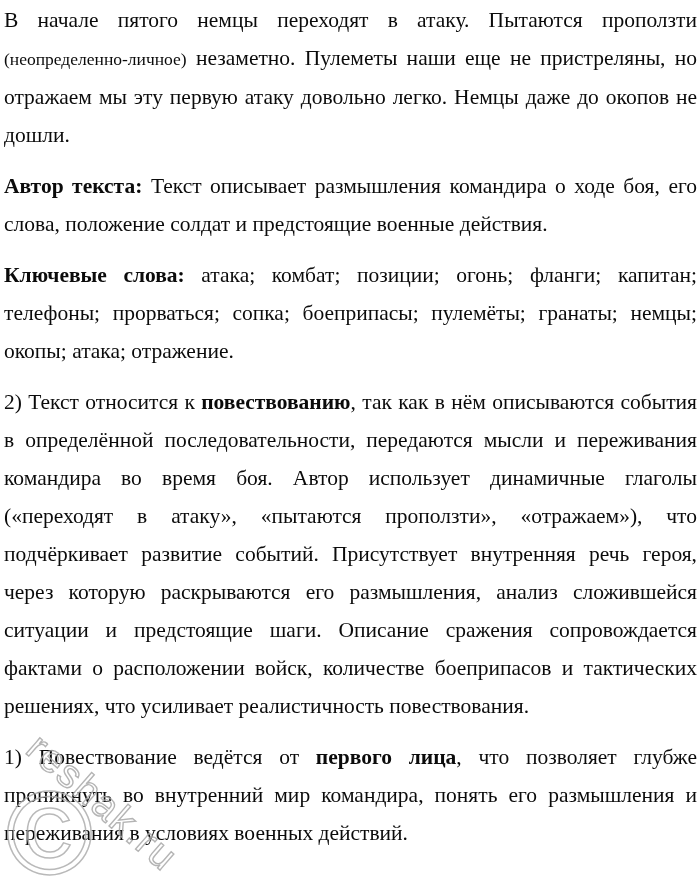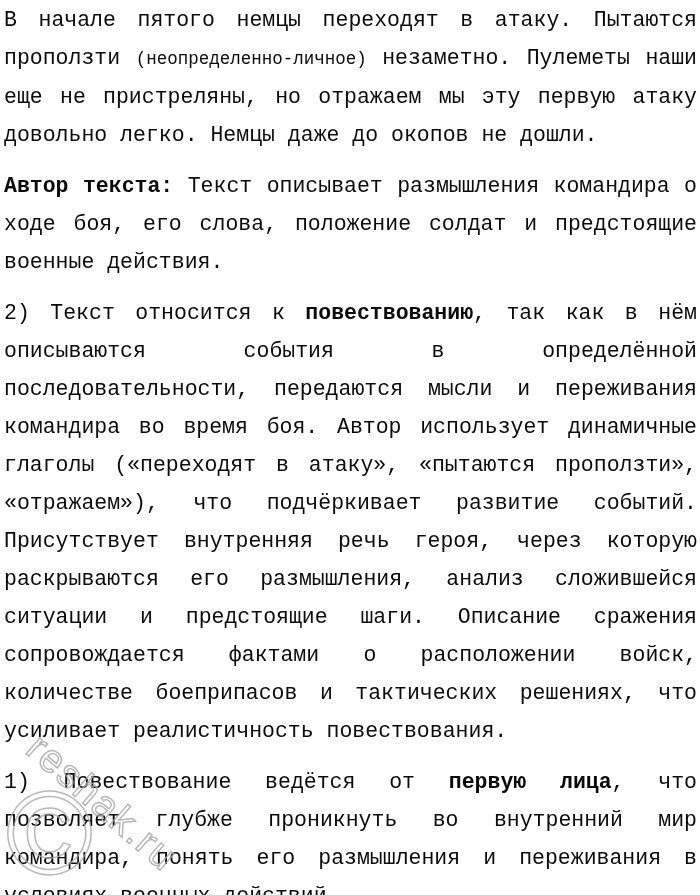--- a/index.html
+++ b/index.html
@@ -19,21 +19,20 @@
     width: 693px;
     padding: 1px 3px 0 4px;
     font-family: "Liberation Serif", serif;
     font-size: 21.5px;
     line-height: 38px;
     color: #0b0b0b;
     text-align: justify;
   }
   .para {
     margin: 0 0 13px 0;
-    font-family: Liberation Mono, monospace;
   }
   .b { font-weight: 700; }
   .small { font-size: 17.5px; }
   .wm {
     position: absolute;
     left: -6px;
     top: 726px;
     z-index: 5;
     pointer-events: none;
   }
@@ -57,23 +56,24 @@
 </style>
 </head>
 <body>
 
 <div class="doc">
 
   <p class="para"><span>В начале пятого немцы переходят в атаку. Пытаются проползти </span><span class="small">(неопределенно-личное)</span><span> незаметно. Пулеметы наши еще не пристреляны, но отражаем мы эту первую атаку довольно легко. Немцы даже до окопов не дошли.</span></p>
 
   <p class="para"><span class="b">Автор текста: </span><span>Текст описывает размышления командира о ходе боя, его слова, положение солдат и предстоящие военные действия.</span></p>
 
+  <p class="para"><span class="b">Ключевые слова: </span><span>атака; комбат; позиции; огонь; фланги; капитан; телефоны; прорваться; сопка; боеприпасы; пулемёты; гранаты; немцы; окопы; атака; отражение.</span></p>
 
   <p class="para"><span>2) Текст относится к </span><span class="b">повествованию</span><span>, так как в нём описываются события в определённой последовательности, передаются мысли и переживания командира во время боя. Автор использует динамичные глаголы («переходят в атаку», «пытаются проползти», «отражаем»), что подчёркивает развитие событий. Присутствует внутренняя речь героя, через которую раскрываются его размышления, анализ сложившейся ситуации и предстоящие шаги. Описание сражения сопровождается фактами о расположении войск, количестве боеприпасов и тактических решениях, что усиливает реалистичность повествования.</span></p>
 
-  <p class="para"><span>1) Повествование ведётся от </span><span class="b">первую лица</span><span>, что позволяет глубже проникнуть во внутренний мир командира, понять его размышления и переживания в условиях военных действий.</span></p>
+  <p class="para"><span>1) Повествование ведётся от </span><span class="b">первого лица</span><span>, что позволяет глубже проникнуть во внутренний мир командира, понять его размышления и переживания в условиях военных действий.</span></p>
 
 </div>
 
 <svg class="wm" width="240" height="175" viewBox="0 0 240 175" xmlns="http://www.w3.org/2000/svg">
   <text class="wm-site" transform="translate(30,26) rotate(41)">reshak.ru</text>
   <text class="wm-copy" x="12" y="148">©</text>
 </svg>
 
 </body></html>

